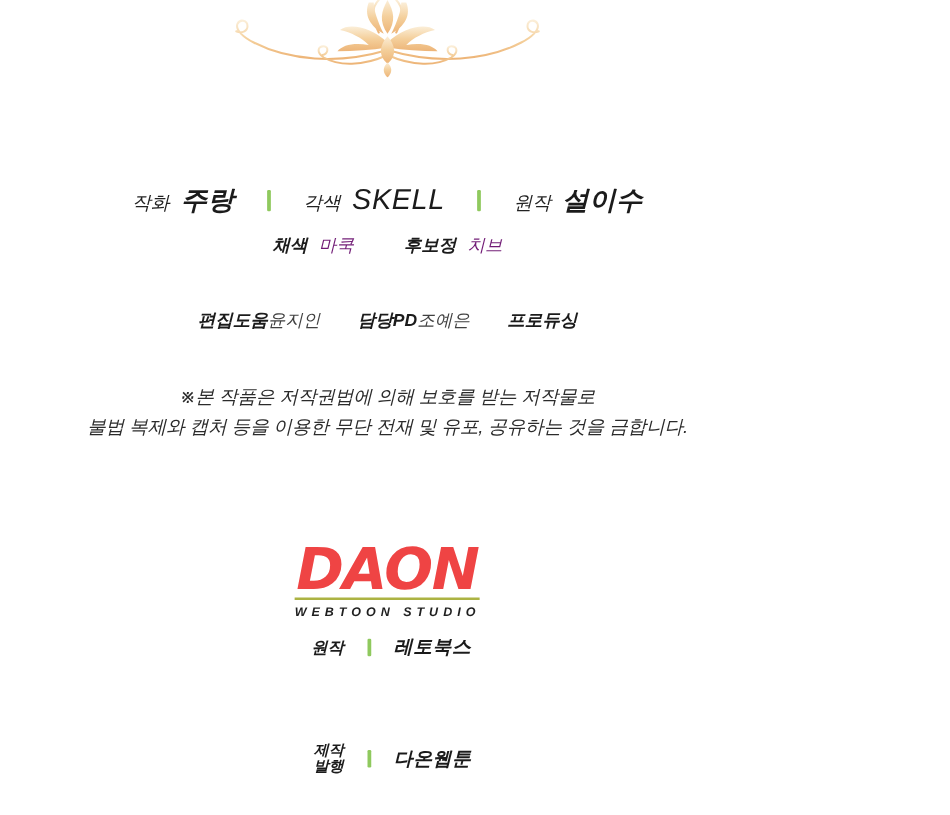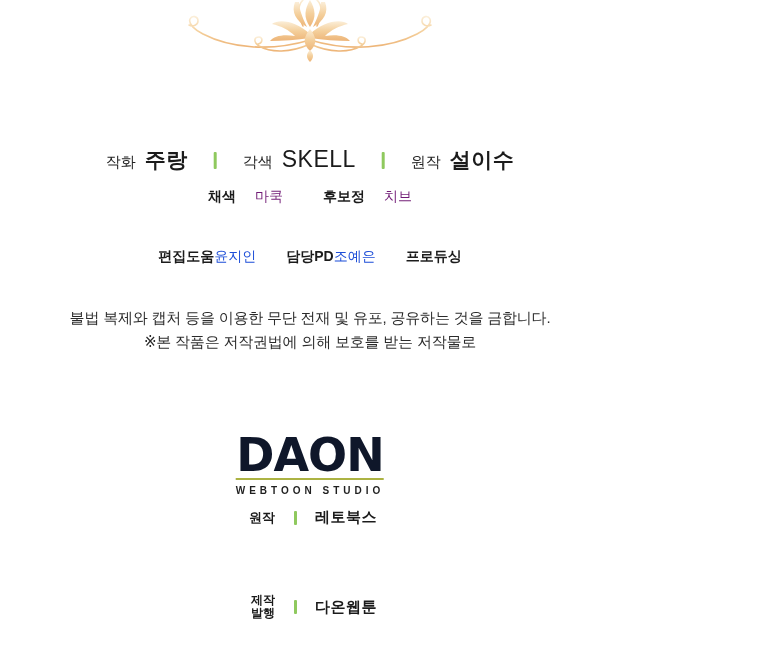--- a/index.html
+++ b/index.html
@@ -4,54 +4,55 @@
 <style>
   html, body { margin: 0; padding: 0; background: #ffffff; }
   .canvas {
     position: relative;
     width: 620px;
     height: 652px;
     background: #ffffff;
     overflow: hidden;
     font-family: "Liberation Sans", "DejaVu Sans", sans-serif;
     color: #1b1b1b;
+    font-style: italic;
   }
   .centered { position: absolute; left: 50%; transform: translateX(-50%); white-space: nowrap; }
 
   
   .ornament { top: 0; }
 
   
   .row { display: flex; align-items: baseline; justify-content: center; }
   .row1 { top: 146px; gap: 26px; }
   .row1 .group { display: inline-flex; align-items: baseline; gap: 9px; }
   .row1 .role { font-size: 15px; font-weight: 500; color: #222; }
   .row1 .name { font-size: 21px; font-weight: 700; letter-spacing: 0.5px; }
   .row1 .name.latin { font-size: 23px; font-weight: 500; letter-spacing: 0.5px; }
 
   .sep { display: inline-block; width: 3px; background: #8fc95e; border-radius: 1px; }
   .sep-lg { height: 17px; align-self: center; }
   .sep-sm { height: 14px; }
 
   .row2 { top: 188px; gap: 40px; }
-  .row2 .group { display: inline-flex; align-items: flex-end; gap: 19px; }
+  .row2 .group { display: inline-flex; align-items: flex-end; gap: 9px; }
   .row2 .role { font-size: 14px; font-weight: 700; }
   .row2 .name { font-size: 14px; font-weight: 400; color: #701a75; }
 
   .row3 { top: 248px; gap: 30px; }
   .row3 .group { display: inline-flex; align-items: baseline; }
   .row3 .role { font-size: 14px; font-weight: 700; }
-  .row3 .name { font-size: 14px; font-weight: 400; color: #1d4ed8; }
+  .row3 .name { font-size: 14px; font-weight: 400; color: #404040; }
 
   
   .notice { top: 306px; text-align: center; font-size: 15px; line-height: 24px; color: #2b2b2b; letter-spacing: -0.2px; }
 
   
   .logo { top: 435px; text-align: center; }
-  .logo-text { font-size: 46px; font-weight: 800; letter-spacing: -1px; color: #0f172a; line-height: 40px; font-family: "DejaVu Sans", "Liberation Sans", sans-serif; }
+  .logo-text { font-size: 46px; font-weight: 800; letter-spacing: -1px; color: #ef4444; line-height: 40px; font-family: "DejaVu Sans", "Liberation Sans", sans-serif; }
   .logo-line { width: 148px; height: 2px; background: #acb343; margin: 3px auto 5px auto; }
   .logo-sub { font-size: 10px; font-weight: 600; letter-spacing: 4px; color: #1f1f1f; }
 
   
   .pubrow { display: grid; grid-template-columns: 80px 40px 110px; align-items: center; }
   .pubrow .pub-label { justify-self: end; text-align: right; font-size: 13px; font-weight: 700; line-height: 13px; }
   .pubrow .sep { justify-self: center; }
   .pubrow .pub-name { justify-self: start; font-size: 15px; font-weight: 700; letter-spacing: 0.5px; }
   .pub1 { top: 508px; }
   .pub2 { top: 550px; margin-top: 44px; }
@@ -127,22 +128,22 @@
     <span class="group">
       <span class="role">담당PD</span>
       <span class="name">조예은</span>
     </span>
     <span class="group">
       <span class="role">프로듀싱</span>
     </span>
   </div>
 
   <div class="centered notice">
+    <div>※본 작품은 저작권법에 의해 보호를 받는 저작물로</div>
     <div>불법 복제와 캡처 등을 이용한 무단 전재 및 유포, 공유하는 것을 금합니다.</div>
-    <div>※본 작품은 저작권법에 의해 보호를 받는 저작물로</div>
   </div>
 
   <div class="centered logo">
     <div class="logo-text">DAON</div>
     <div class="logo-line"></div>
     <div class="logo-sub">WEBTOON STUDIO</div>
   </div>
 
   <div class="centered pubrow pub1">
     <span class="pub-label">원작</span>

